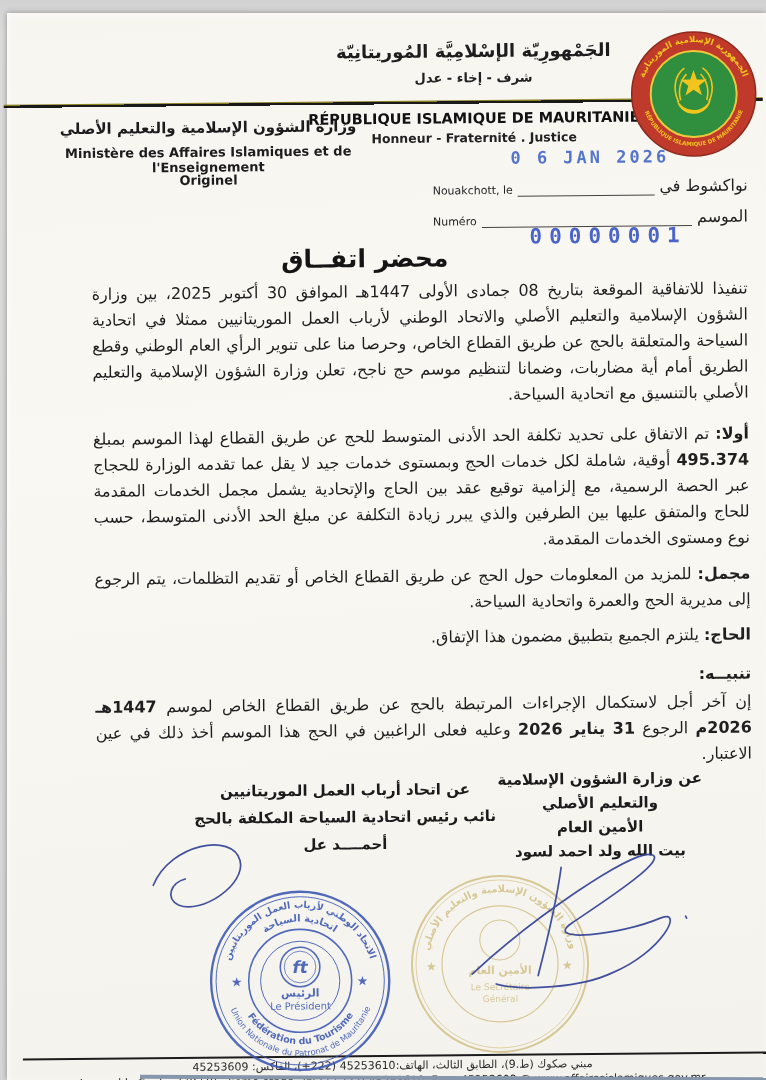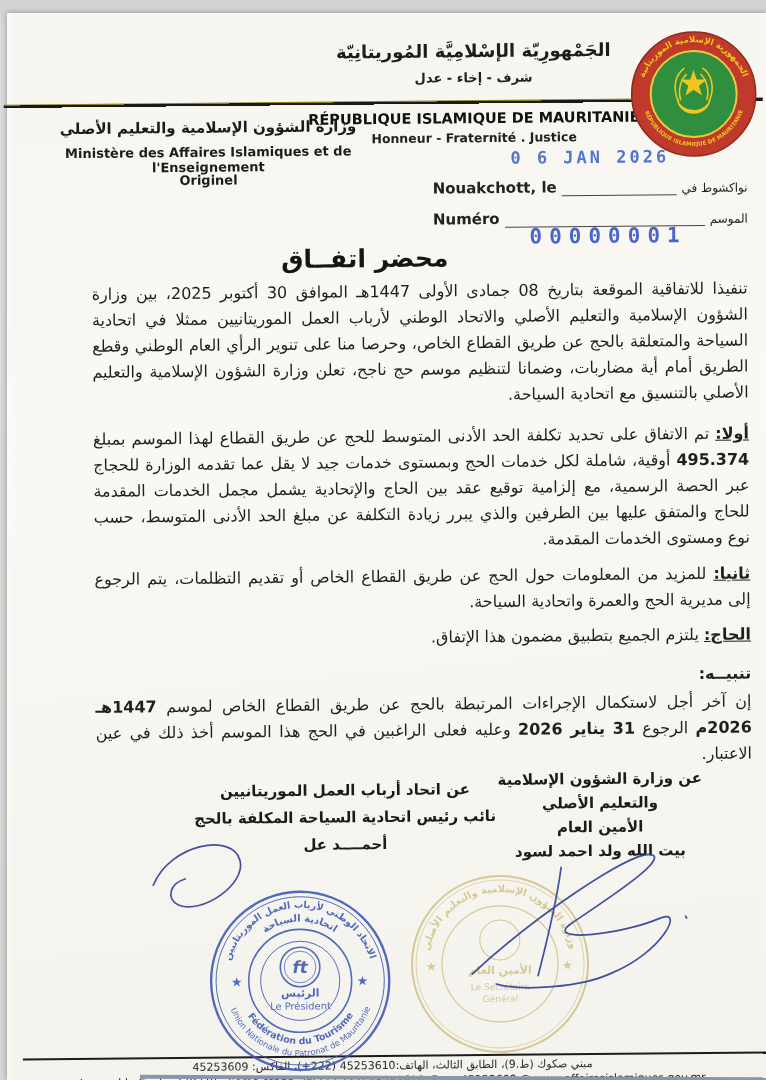--- a/index.html
+++ b/index.html
@@ -17,38 +17,38 @@
   .hrule{left:0;right:0;top:88px;height:4px;background:linear-gradient(180deg,#8a7f1f 0%,#8a7f1f 25%,#191919 25%,#191919 85%,transparent 85%);z-index:1;}
   .republique{left:295px;top:98px;width:350px;font-weight:bold;font-size:14.5px;color:#111;}
   .motto-fr{left:295px;top:118px;width:350px;font-weight:bold;font-size:12.5px;color:#222;}
   .ministry-ar{left:18px;top:104px;width:372px;font-weight:bold;font-size:15px;color:#1c1c1c;}
   .ministry-fr{left:18px;top:130px;width:372px;font-weight:bold;font-size:13px;color:#1c1c1c;}
   .originel{left:18px;top:158px;width:372px;font-weight:bold;font-size:13px;color:#1c1c1c;}
   .emblem{left:626px;top:20px;width:128px;height:128px;z-index:2;}
 
   .date-stamp{left:478px;top:136px;width:215px;font-family:"DejaVu Sans Mono",monospace;font-size:17px;font-weight:bold;color:#4468c8;letter-spacing:3px;opacity:.9;}
   .fieldrow{display:flex;align-items:flex-end;left:428px;right:16px;height:17px;font-size:11px;color:#222;}
-  .fieldrow .fr{font-weight:bold;white-space:nowrap;font-size:15px;}
+  .fieldrow .fr{font-weight:normal;white-space:nowrap;font-size:11px;}
   .fieldrow .fill{flex:1;border-bottom:1.2px solid #444;margin:0 5px;height:12px;}
-  .fieldrow .ar{white-space:nowrap;font-size:12px;direction:rtl;}
+  .fieldrow .ar{white-space:nowrap;font-size:16px;direction:rtl;}
   .row-place{top:168px;}
   .row-number{top:199px;}
   .number-stamp{left:488px;top:213px;width:230px;font-family:"DejaVu Sans Mono",monospace;font-size:21px;font-weight:bold;color:#3d58c4;letter-spacing:7px;opacity:.92;}
 
   .doc-title{left:0;right:40px;top:231px;font-size:25px;font-weight:bold;color:#151515;direction:rtl;}
 
   
   .body-text{left:86px;right:17px;top:266px;direction:rtl;text-align:justify;font-size:16px;line-height:26px;color:#1f1f1f;}
   .body-text p{margin:0;}
   .p-intro{margin-bottom:15px !important;}
   .p-c1{margin-bottom:10px !important;}
   .p-c2{margin-bottom:9px !important;}
   .p-c3{margin-bottom:13px !important;}
   .p-notelabel{margin-bottom:2px !important;font-weight:bold;}
-  .lbl{font-weight:bold;text-decoration:underline;}
+  .lbl{font-weight:bold;}
   .b{font-weight:bold;}
 
   
   .sig-right{left:452px;top:756px;width:275px;font-weight:bold;font-size:15px;line-height:24px;color:#1b1b1b;direction:rtl;}
   .sig-left{left:182px;top:764px;width:305px;font-weight:bold;font-size:15px;line-height:27px;color:#1b1b1b;direction:rtl;}
   .ink{left:128px;top:812px;width:584px;height:205px;z-index:6;}
   .stamp-fed{left:194px;top:873px;width:188px;height:188px;z-index:5;opacity:.88;}
   .stamp-min{left:396px;top:860px;width:184px;height:184px;z-index:4;opacity:.6;}
 
   
@@ -106,21 +106,21 @@
 
       <div class="abs body-text">
         <p class="p-intro">تنفيذا للاتفاقية الموقعة بتاريخ 08 جمادى الأولى 1447هـ الموافق 30 أكتوبر 2025، بين وزارة الشؤون الإسلامية والتعليم الأصلي والاتحاد الوطني لأرباب العمل الموريتانيين ممثلا في اتحادية السياحة والمتعلقة بالحج عن طريق القطاع الخاص، وحرصا منا على تنوير الرأي العام الوطني وقطع الطريق أمام أية مضاربات، وضمانا لتنظيم موسم حج ناجح، تعلن وزارة الشؤون الإسلامية والتعليم الأصلي بالتنسيق مع اتحادية السياحة.</p>
         <p class="p-c1">
           <span class="lbl">أولا:</span>
           <span>تم الاتفاق على تحديد تكلفة الحد الأدنى المتوسط للحج عن طريق القطاع لهذا الموسم بمبلغ</span>
           <span class="b">495.374</span>
           <span>أوقية، شاملة لكل خدمات الحج وبمستوى خدمات جيد لا يقل عما تقدمه الوزارة للحجاج عبر الحصة الرسمية، مع إلزامية توقيع عقد بين الحاج والإتحادية يشمل مجمل الخدمات المقدمة للحاج والمتفق عليها بين الطرفين والذي يبرر زيادة التكلفة عن مبلغ الحد الأدنى المتوسط، حسب نوع ومستوى الخدمات المقدمة.</span>
         </p>
         <p class="p-c2">
-          <span class="lbl">ثانيا:</span>
+          <span class="lbl">مجمل:</span>
           <span>للمزيد من المعلومات حول الحج عن طريق القطاع الخاص أو تقديم التظلمات، يتم الرجوع إلى مديرية الحج والعمرة واتحادية السياحة.</span>
         </p>
         <p class="p-c3">
           <span class="lbl">الحاج:</span>
           <span>يلتزم الجميع بتطبيق مضمون هذا الإتفاق.</span>
         </p>
         <p class="p-notelabel">تنبيــه:</p>
         <p>
           <span>إن آخر أجل لاستكمال الإجراءات المرتبطة بالحج عن طريق القطاع الخاص لموسم</span>
           <span class="b">1447هـ 2026م</span>

